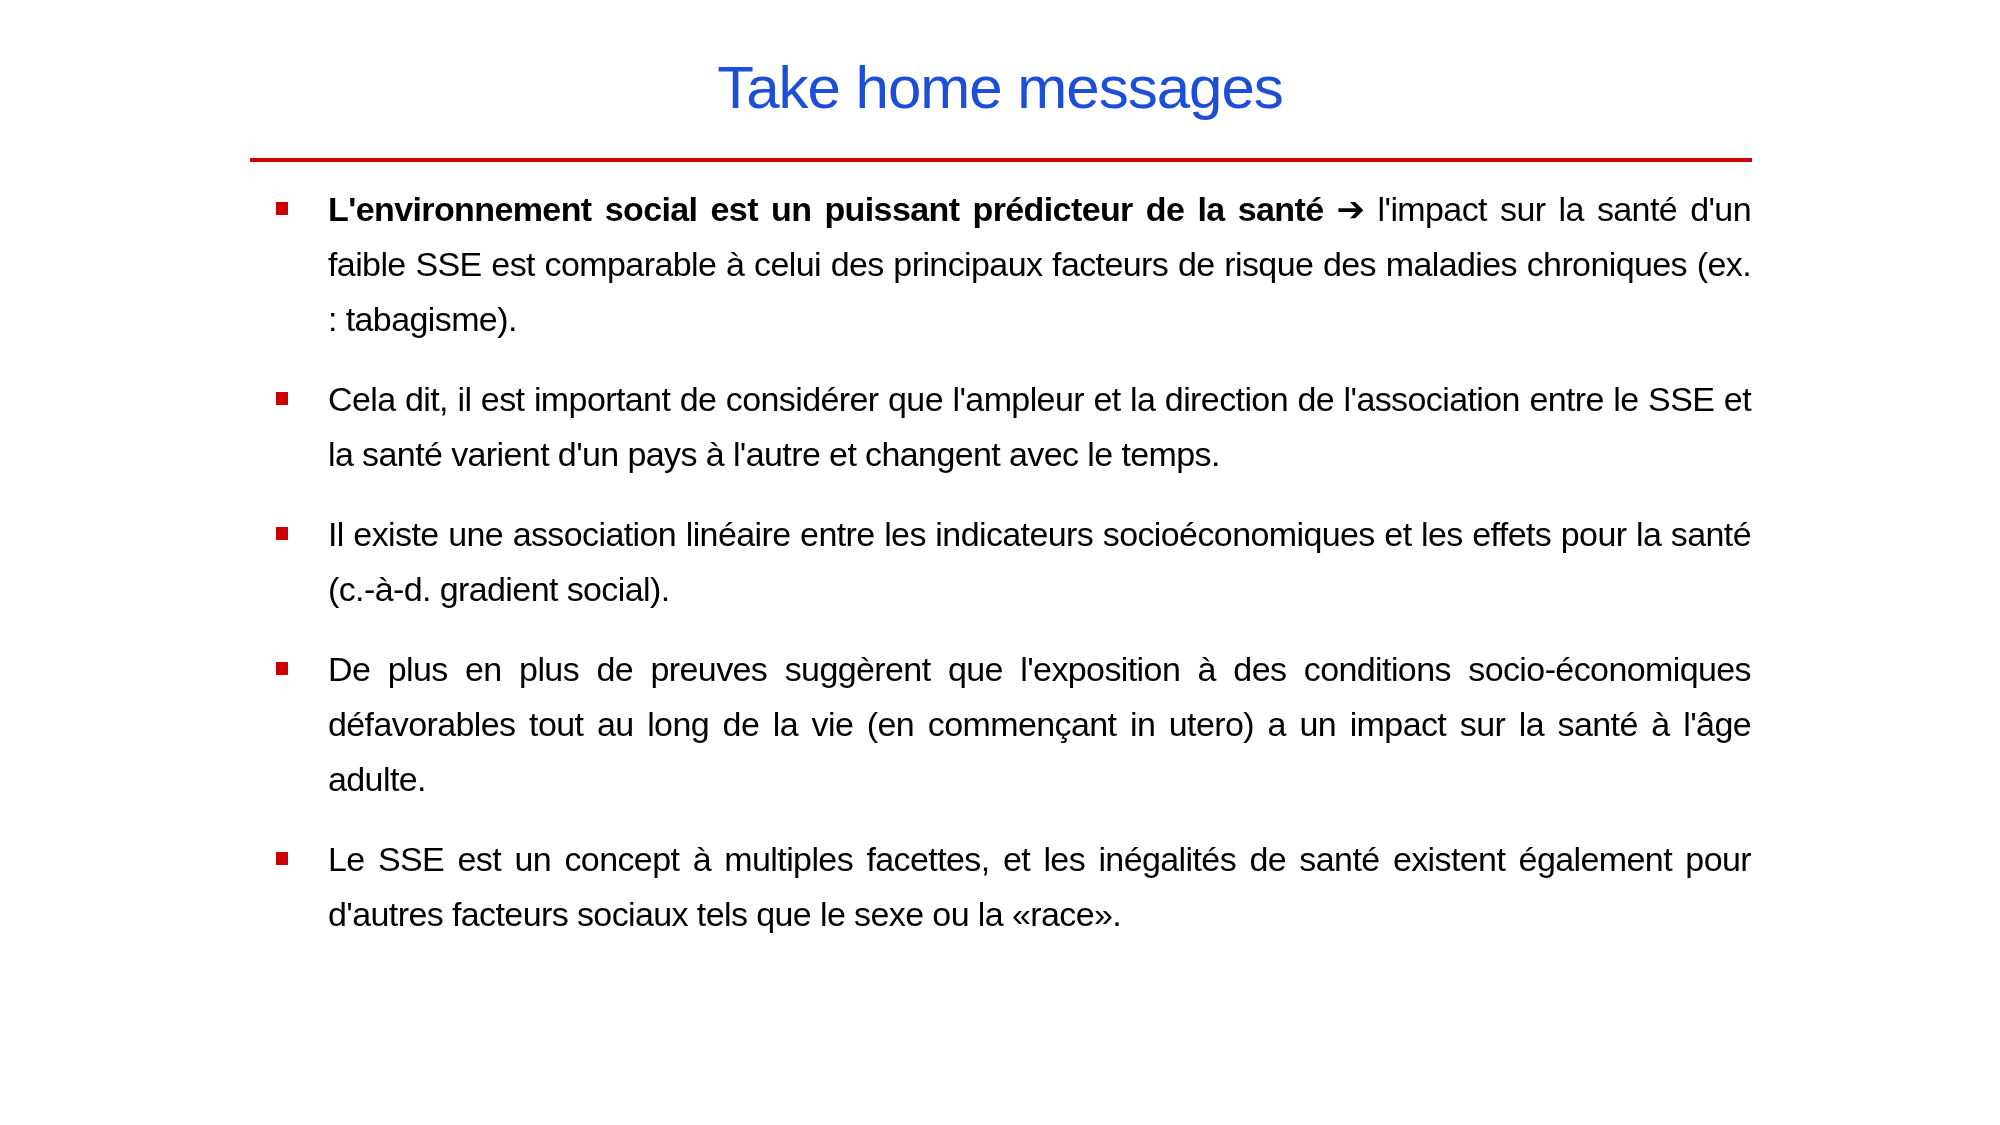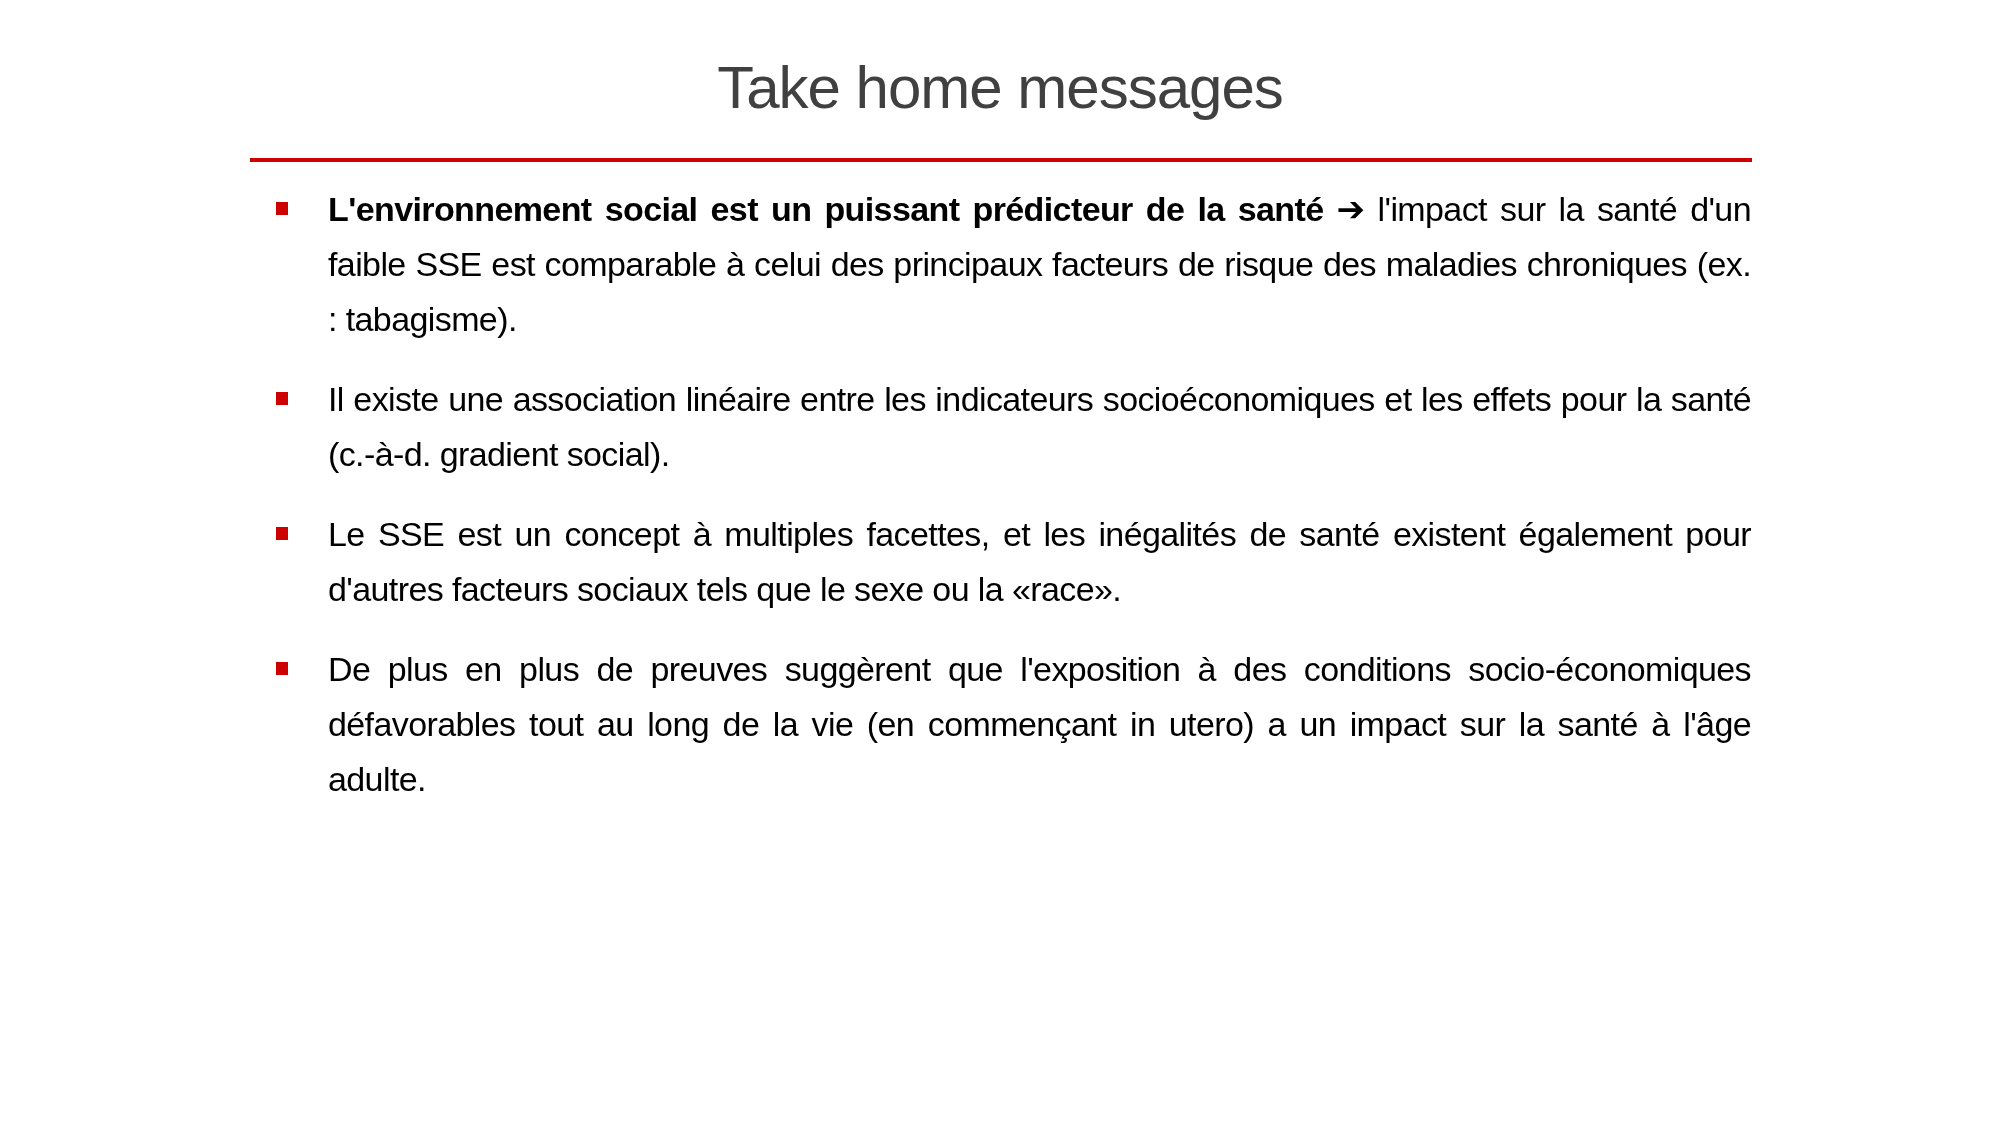--- a/index.html
+++ b/index.html
@@ -23,21 +23,21 @@
       background: #ffffff;
     }
     .title {
       position: absolute;
       left: 0;
       top: 48px;
       width: 2000px;
       text-align: center;
       font-size: 60px;
       line-height: 80px;
-      color: #404040;
+      color: #1d4ed8;
       font-weight: normal;
       letter-spacing: -1px;
     }
     .title-rule {
       position: absolute;
       left: 250px;
       top: 158px;
       width: 1502px;
       height: 4px;
       background: #cc0000;
@@ -84,24 +84,28 @@
   <div class="title-rule"></div>
 
   <ul class="bullets">
     <li class="bullet-item">
       <span class="bullet-marker"></span>
       <span class="bold-lead">L'environnement social est un puissant prédicteur de la santé</span>
       <span class="arrow">➔</span><span> l'impact sur la santé d'un faible SSE est comparable à celui des principaux facteurs de risque des maladies chroniques (ex. : tabagisme).</span>
     </li>
     <li class="bullet-item">
       <span class="bullet-marker"></span>
+      <span>Cela dit, il est important de considérer que l'ampleur et la direction de l'association entre le SSE et la santé varient d'un pays à l'autre et changent avec le temps.</span>
+    </li>
+    <li class="bullet-item">
+      <span class="bullet-marker"></span>
       <span>Il existe une association linéaire entre les indicateurs socioéconomiques et les effets pour la santé (c.-à-d. gradient social).</span>
+    </li>
+    <li class="bullet-item">
+      <span class="bullet-marker"></span>
+      <span>De plus en plus de preuves suggèrent que l'exposition à des conditions socio-économiques défavorables tout au long de la vie (en commençant in utero) a un impact sur la santé à l'âge adulte.</span>
     </li>
     <li class="bullet-item">
       <span class="bullet-marker"></span>
       <span>Le SSE est un concept à multiples facettes, et les inégalités de santé existent également pour d'autres facteurs sociaux tels que le sexe ou la «race».</span>
     </li>
-    <li class="bullet-item">
-      <span class="bullet-marker"></span>
-      <span>De plus en plus de preuves suggèrent que l'exposition à des conditions socio-économiques défavorables tout au long de la vie (en commençant in utero) a un impact sur la santé à l'âge adulte.</span>
-    </li>
   </ul>
 </div>
 
 </body></html>

